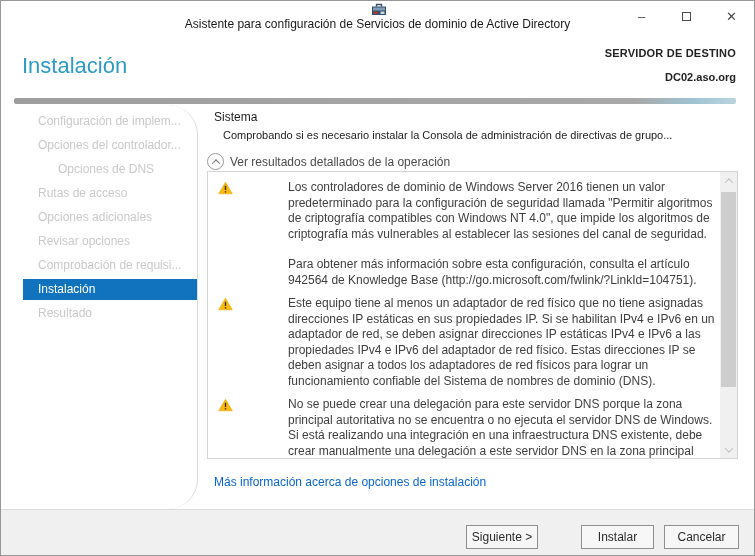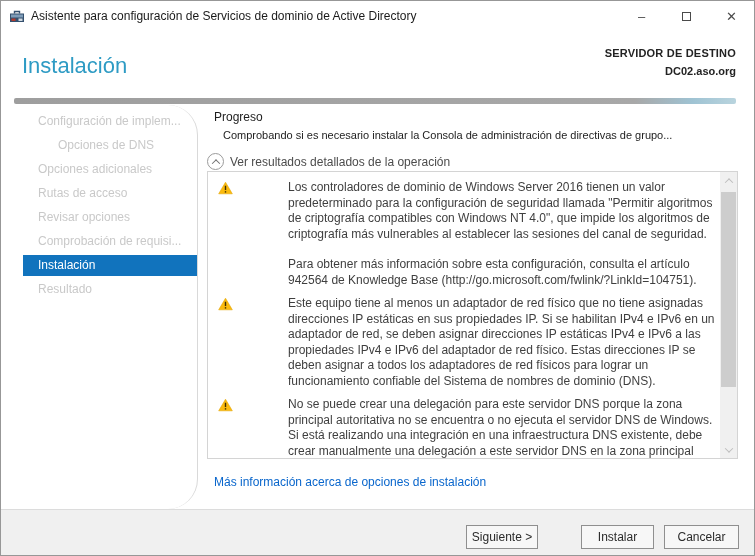--- a/index.html
+++ b/index.html
@@ -2,33 +2,33 @@
 <html><head>
 <meta charset="utf-8">
 <style>
   * { margin:0; padding:0; box-sizing:border-box; font-family:"Liberation Sans", sans-serif; }
   html,body { background:#e8e8e8; }
   .window {
     position:relative; width:755px; height:556px; background:#ffffff;
     border:1px solid #979797; overflow:hidden;
   }
   
-  .titlebar { position:relative; height:30px; background:#fff; display:flex; align-items:center; }
+  .titlebar { position:relative; height:30px; background:#fff; display:flex; align-items:center;flex-direction:column; }
   .titlebar-icon { width:16px; height:16px; margin:0 6px 0 8px; flex:0 0 auto; }
   .titlebar-text { font-size:12px; color:#1a1a1a; white-space:nowrap; }
   .win-controls { position:absolute; right:0; top:0; height:30px; display:flex; }
   .win-btn { width:45px; height:30px; display:flex; align-items:center; justify-content:center;
              color:#4a4a4a; font-size:13px; cursor:default; }
   .win-btn .sq { width:9px; height:9px; border:1px solid #4a4a4a; display:block; }
   
   .header { position:relative; height:74px; background:#fff; }
   .page-title { position:absolute; left:21px; top:22px; font-size:22px; color:#2e9bc4; font-weight:400; }
   .target-server { position:absolute; right:18px; top:16px; text-align:right; }
   .target-server .lbl { font-size:11px; font-weight:bold; color:#232323; letter-spacing:.2px;padding-left:41px; }
-  .target-server .srv { font-size:11px; font-weight:bold; color:#232323; margin-top:6px; }
+  .target-server .srv { font-size:11px; font-weight:bold; color:#232323; margin-top:12px; }
   .progressbar { position:absolute; left:13px; right:18px; bottom:1px; height:6px;
     background:linear-gradient(to right,#9e9e9e 0%,#a8a8a8 86%,#9fc3d3 94%,#b9d4de 100%);
     border-radius:2px; }
   
   .body { display:flex; height:404px; background:#fff; }
   .sidebar { width:197px; border-right:1px solid #d9d9d9; padding-top:6px; flex:0 0 auto;border-radius:30px; }
   .nav-item { height:21px; line-height:21px; margin:0 0 3px 22px; padding-left:15px;
               font-size:12px; color:#c9c9c9; white-space:nowrap; overflow:hidden; }
   .nav-item.indent { padding-left:35px; }
   .nav-item.selected { background:#1173bd; color:#ffffff; }
@@ -98,31 +98,32 @@
       <div class="lbl">SERVIDOR DE DESTINO</div>
       <div class="srv">DC02.aso.org</div>
     </div>
     <div class="progressbar"></div>
   </div>
 
   <div class="body">
 
     <div class="sidebar">
       <div class="nav-item">Configuración de implem...</div>
+      <div class="nav-item">Opciones del controlador...</div>
       <div class="nav-item indent">Opciones de DNS</div>
+      <div class="nav-item">Rutas de acceso</div>
       <div class="nav-item">Opciones adicionales</div>
-      <div class="nav-item">Rutas de acceso</div>
       <div class="nav-item">Revisar opciones</div>
       <div class="nav-item">Comprobación de requisi...</div>
       <div class="nav-item selected">Instalación</div>
       <div class="nav-item">Resultado</div>
     </div>
 
     <div class="content">
-      <div class="progreso">Progreso</div>
+      <div class="progreso">Sistema</div>
       <div class="status-line">Comprobando si es necesario instalar la Consola de administración de directivas de grupo...</div>
 
       <div class="toggle-row">
         <div class="toggle-circle">
           <div class="chev-up"></div>
         </div>
         <div class="toggle-label">Ver resultados detallados de la operación</div>
       </div>
 
       <div class="details-box">

